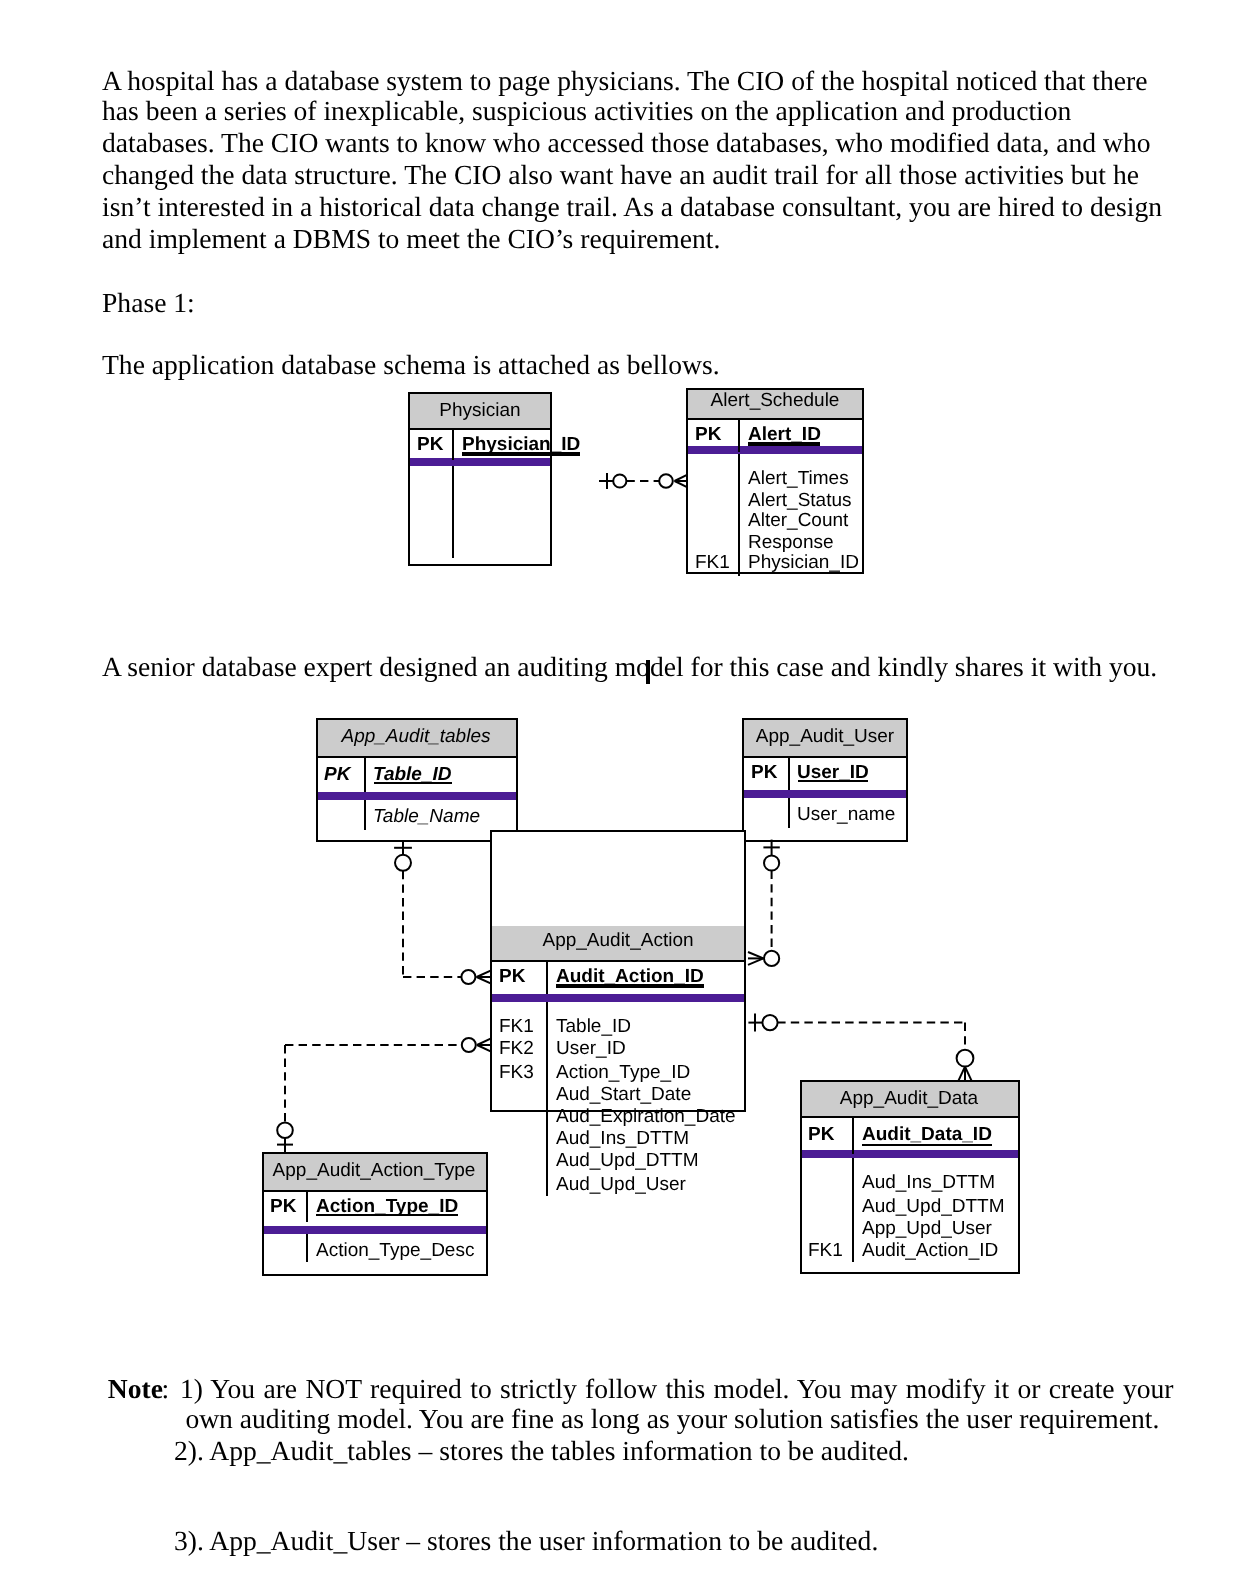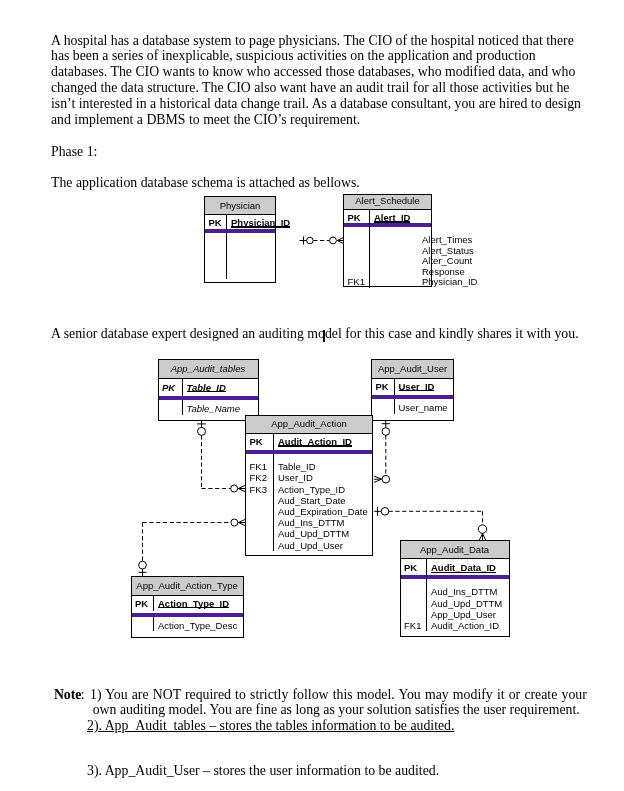--- a/index.html
+++ b/index.html
@@ -58,21 +58,21 @@
           <div class="c2"><span>Alert_ID</span></div>
         </div>
         <div class="rw" style="height: 59px; align-items: flex-start;">
           <div class="c1" style="flex: 0 0 26px; line-height: 10.6px; padding-top: 8px;">
             <div>&nbsp;</div>
             <div>&nbsp;</div>
             <div>&nbsp;</div>
             <div>&nbsp;</div>
             <div>FK1</div>
           </div>
-          <div class="c2" style="line-height: 10.6px; padding-top: 8px; margin-left: 48px;">
+          <div class="c2" style="line-height: 10.6px; padding-top: 8px;">
             <div>Alert_Times</div>
             <div>Alert_Status</div>
             <div>Alter_Count</div>
             <div>Response</div>
             <div>Physician_ID</div>
           </div>
         </div>
       </div>
       <div class="tbl" style="left: 157.5px; top: 359px; width: 101px; height: 62px; font-style: italic;">
         <div class="hdr" style="height: 18.5px; line-height: 18.5px;">App_Audit_tables</div>
@@ -98,21 +98,21 @@
         <div class="rw" style="height: 20.8px; align-items: flex-start;">
           <div class="c1" style="flex: 0 0 22.5px; line-height: 10.7px; padding-top: 4px;">
             <div>&nbsp;</div>
           </div>
           <div class="c2" style="line-height: 10.7px; padding-top: 4px;">
             <div>User_name</div>
           </div>
         </div>
       </div>
       <div class="tbl" style="left: 245px; top: 415px; width: 128px; height: 141px;">
-        <div class="hdr" style="height: 17.8px; line-height: 16.4px;">App_Audit_Action</div>
+        <div class="hdr" style="height: 17.8px; line-height: 16.4px; margin-top: 47px;">App_Audit_Action</div>
         <div class="rw sep pk" style="height: 19.8px; line-height: 15.8px; align-items: flex-start;">
           <div class="c1" style="flex: 0 0 28px;">PK</div>
           <div class="c2"><span>Audit_Action_ID</span></div>
         </div>
         <div class="rw" style="height: 101.4px; align-items: flex-start;">
           <div class="c1" style="flex: 0 0 28px; line-height: 11.22px; padding-top: 7.5px;">
             <div>FK1</div>
             <div>FK2</div>
             <div>FK3</div>
             <div>&nbsp;</div>
@@ -216,17 +216,17 @@
       </svg>
     </div>
 
   <div style="position:absolute;left:323.4px;top:329.6px;width:1.4px;height:12.4px;background:#000;"></div>
 
   <div class="note" style="left:0px;top:0px;width:624px;">
     <div class="noteline" style="left:53.9px;top:687.1px;font-weight:bold;">Note</div>
     <div class="noteline" style="left:80.8px;top:687.1px;">:</div>
     <div class="noteline" style="left:90px;top:687.1px;word-spacing:0.72px;">1) You are NOT required to strictly follow this model. You may modify it or create your</div>
     <div class="noteline" style="left:92.7px;top:702.1px;">own auditing model. You are fine as long as your solution satisfies the user requirement.</div>
-    <div class="noteline" style="left:87px;top:718.2px;text-decoration:underline;">2). App_Audit_tables – stores the tables information to be audited.</div>
+    <div class="noteline" style="left:87px;top:718.2px;">2). App_Audit_tables – stores the tables information to be audited.</div>
     <div class="noteline" style="left:87px;top:734.3px;margin-top:29px;">3). App_Audit_User – stores the user information to be audited.</div>
   </div>
 
 </div>
 
 </body></html>

